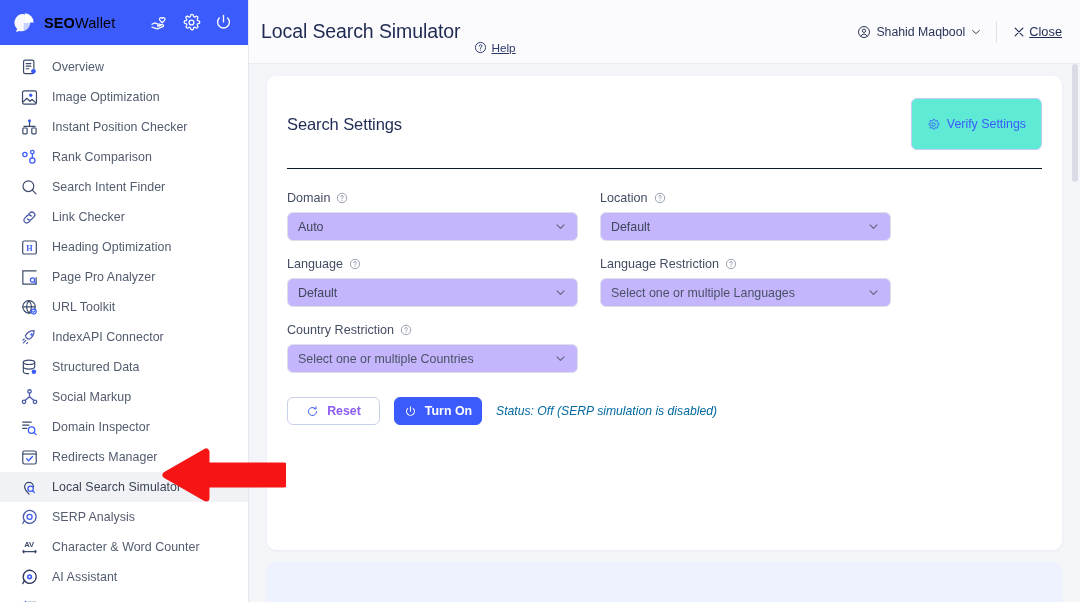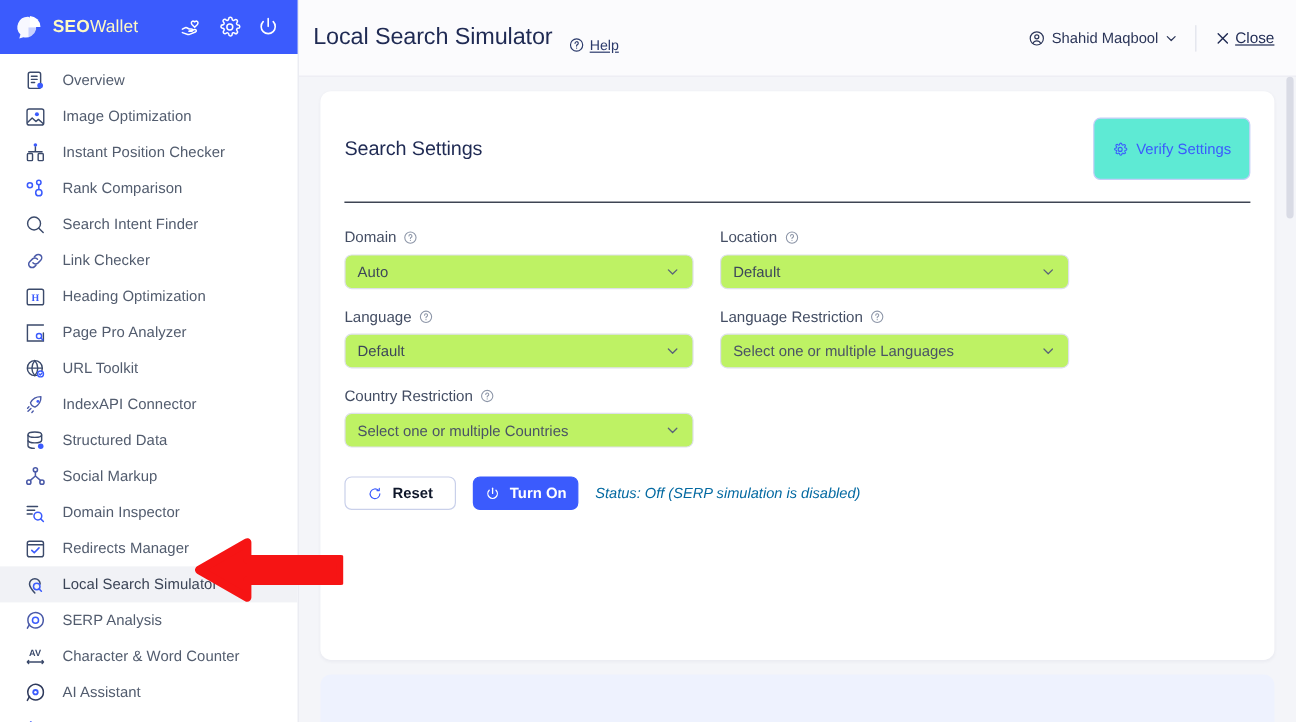--- a/index.html
+++ b/index.html
@@ -19,21 +19,21 @@
     display: flex; flex-direction: column;
     position: relative; z-index: 5;
   }
   .brand-bar {
     height: 45px; background: #3b5bfd;
     display: flex; align-items: center;
     padding: 0 13px; gap: 8px;
   }
   .brand-logo { width: 23px; height: 23px; flex: 0 0 auto; }
   .brand-name {
-    font-size: 14.5px; color: #fef9c3; letter-spacing: .1px;
+    font-size: 14.5px; color: #000000; letter-spacing: .1px;
     margin-right: auto; white-space: nowrap;
   }
   .brand-name b { font-weight: 700; }
   .brand-name span { font-weight: 400; }
   .brand-icons { display: flex; align-items: center; gap: 13px; padding-right: 2px; }
   .brand-icons .bi { width: 19px; height: 19px; display: block; cursor: pointer; }
 
   .nav { padding-top: 7px; overflow: hidden; flex: 1; }
   .nav-item {
     display: flex; align-items: center; gap: 13px;
@@ -59,21 +59,21 @@
     padding: 0 18px 0 12px;
     border-bottom: 1px solid #ebecf2;
     flex: 0 0 auto;
   }
   .page-title {
     font-size: 19.5px; color: #1f2a53; font-weight: 400;
     letter-spacing: -.1px; white-space: nowrap;
   }
   .help-link {
     display: inline-flex; gap: 4px;
-    margin-left: 14px; cursor: pointer; position: relative; top: 6px;
+    margin-left: 14px; cursor: pointer; position: relative; top: 16px;
   }
   .help-link .ht {
     font-size: 11.8px; color: #2b3a6b; text-decoration: underline;
   }
   .topbar-right { margin-left: auto; display: flex; align-items: center; gap: 0; }
   .user-chip {
     display: inline-flex; align-items: center; gap: 5px;
     cursor: pointer; padding-right: 14px;
   }
   .user-chip .un { font-size: 12.3px; color: #2b3558; white-space: nowrap; }
@@ -115,34 +115,34 @@
     column-gap: 22px; row-gap: 0;
     padding-top: 22px;
   }
   .field { margin-bottom: 16px; }
   .field-label {
     display: flex; align-items: center; gap: 6px; margin-bottom: 7px;
   }
   .field-label .fl { font-size: 12.6px; color: #434d63; }
   .select {
     height: 29px; border: 1px solid #dde0e9; border-radius: 6px;
-    background: #bef264; display: flex; align-items: center;
+    background: #c4b5fd; display: flex; align-items: center;
     padding: 0 10px; cursor: pointer;
   }
   .select .sv { font-size: 12.4px; color: #3d4759; white-space: nowrap; }
   .select .chev { margin-left: auto; }
   .select.placeholder .sv { color: #4a5365; }
 
   .actions { display: flex; align-items: center; gap: 14px; padding-top: 8px; }
   .btn-reset {
     display: inline-flex; align-items: center; justify-content: center; gap: 8px;
     border: 1px solid #c9d0ea; background: #ffffff; border-radius: 6px;
     height: 28px; width: 93px; cursor: pointer;
   }
-  .btn-reset .bt { font-size: 12.4px; color: #0f172a; font-weight: 700; }
+  .btn-reset .bt { font-size: 12.4px; color: #8b5cf6; font-weight: 700; }
   .btn-turnon {
     display: inline-flex; align-items: center; justify-content: center; gap: 8px;
     background: #3b5bfd; border: 1px solid #3b5bfd; border-radius: 6px;
     height: 28px; width: 88px; cursor: pointer;
   }
   .btn-turnon .bt { font-size: 12.4px; color: #ffffff; font-weight: 700; }
   .status-text {
     font-size: 12.2px; color: #0369a1; font-style: italic; white-space: nowrap;
   }
 

